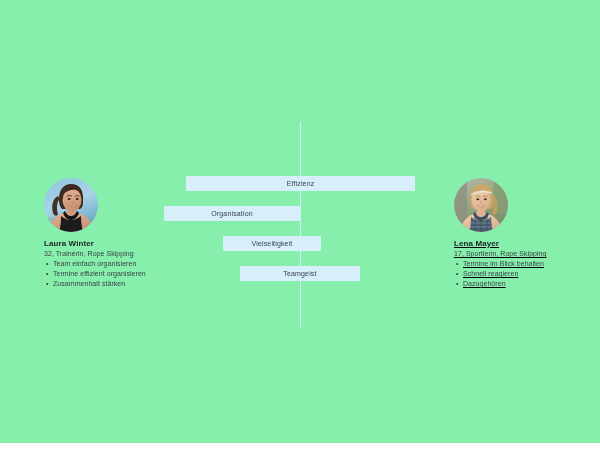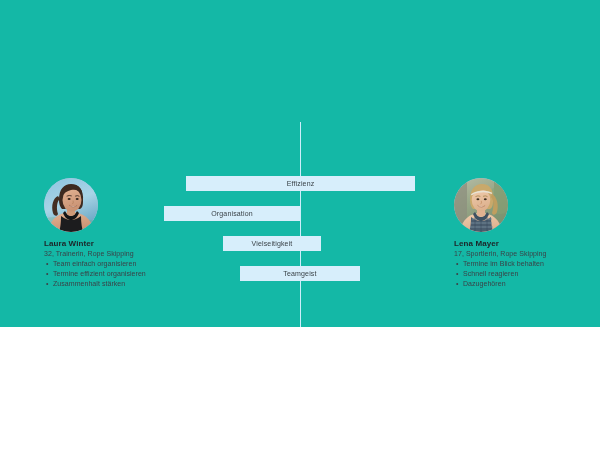--- a/index.html
+++ b/index.html
@@ -9,22 +9,22 @@
     background: #ffffff;
   }
   body {
     font-family: "Liberation Sans", sans-serif;
     -webkit-font-smoothing: antialiased;
   }
 
   #canvas {
     position: relative;
     width: 600px;
-    height: 327px;
-    background: #14b8a6;
+    height: 443px;
+    background: #86efac;
     overflow: hidden;
   }
 
   
   .axis-line {
     position: absolute;
     left: 300px;
     top: 122px;
     width: 1px;
     height: 205px;
@@ -60,21 +60,21 @@
     overflow: visible;
   }
 
   
   .persona {
     position: absolute;
     top: 178px;
     width: 140px;
   }
   .persona-left  { left: 44px;  }
-  .persona-right { left: 454px; }
+  .persona-right { left: 454px; text-decoration: underline; }
 
   .avatar {
     width: 54px;
     height: 54px;
     border-radius: 50%;
     overflow: hidden;
     position: relative;
     background: #9ec9dd;
   }
   .avatar svg { display: block; }

